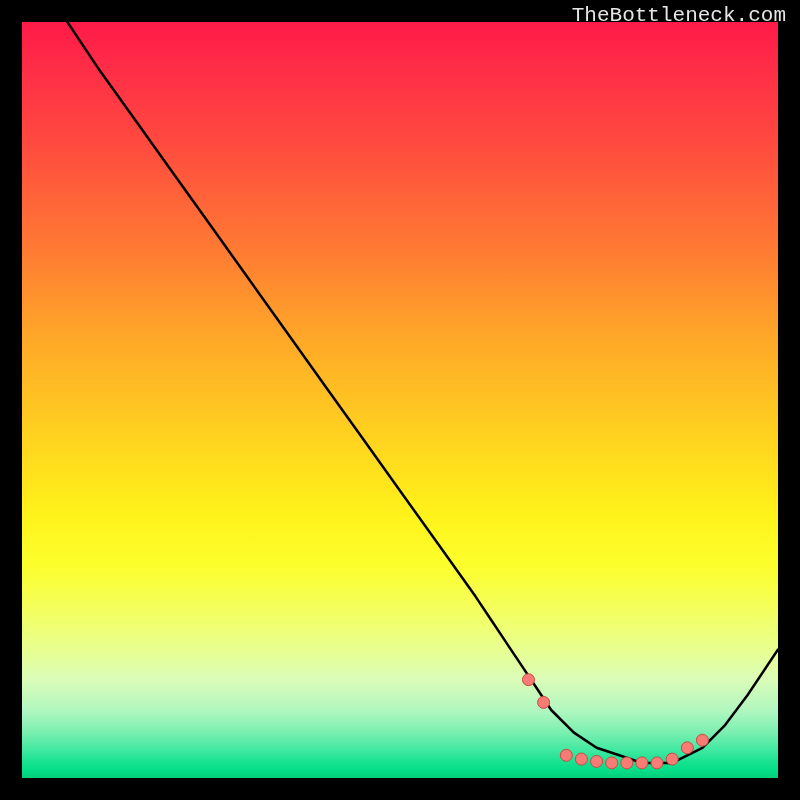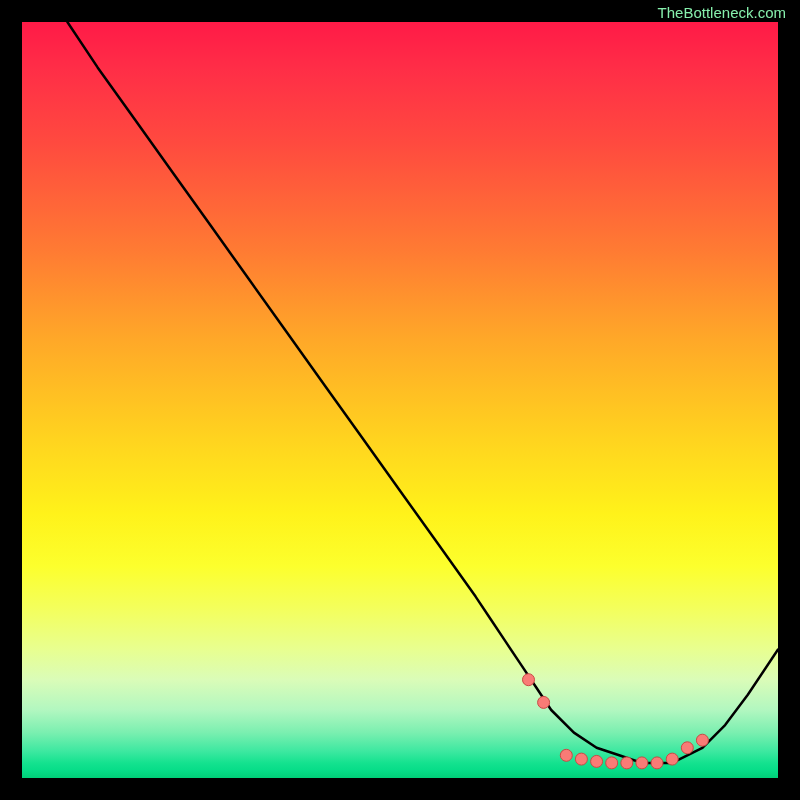--- a/index.html
+++ b/index.html
@@ -7,24 +7,25 @@
     width: 800px;
     height: 800px;
     background: #000;
     position: relative;
     font-family: Arial, sans-serif;
   }
   .watermark {
     position: absolute;
     top: 4px;
     right: 14px;
-    color: #86efac;
-    font-size: 15px;
+    color: #e5e5e5;
+    font-size: 21px;
     font-weight: 400;
     z-index: 10;
+    font-family: Liberation Mono, monospace;
   }
   .plot-area {
     position: absolute;
     left: 22px;
     top: 22px;
     width: 756px;
     height: 756px;
     overflow: hidden;
   }
   .gradient-bg {

